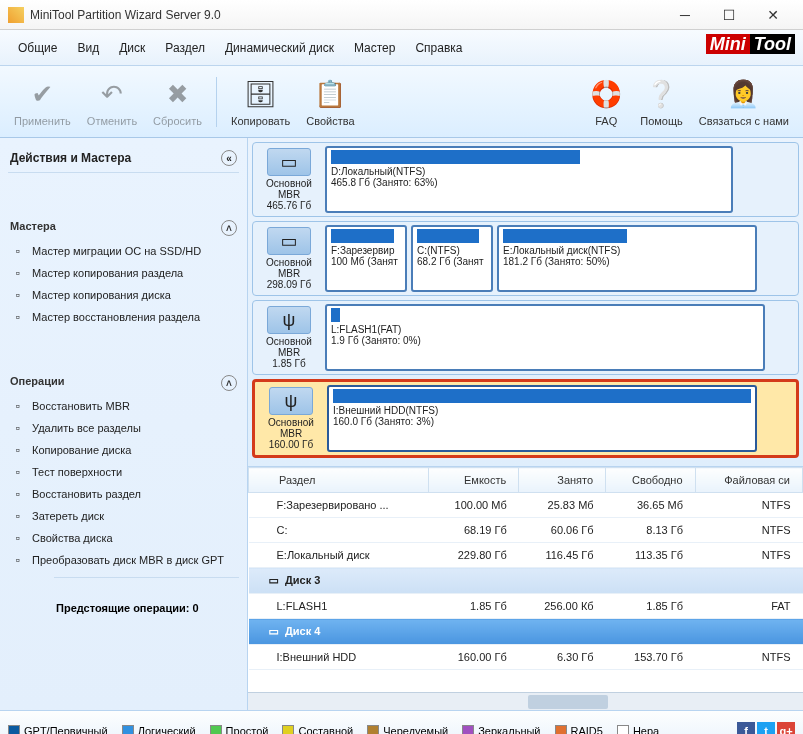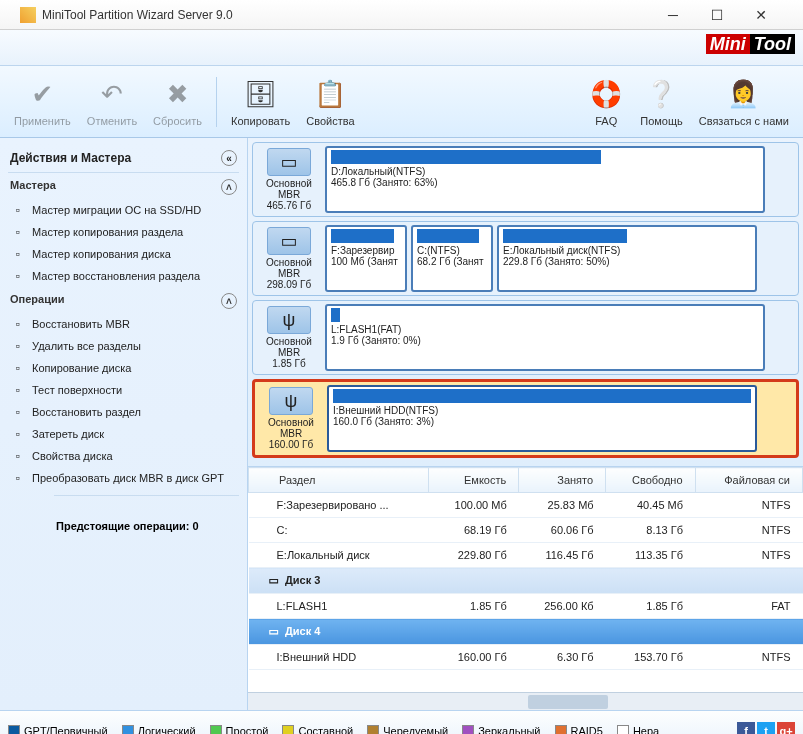--- a/index.html
+++ b/index.html
@@ -1,19 +1,19 @@
 <!DOCTYPE html>
 <html><head>
 <meta charset="utf-8">
 <style>
 * { box-sizing: border-box; margin: 0; padding: 0; font-family: "Segoe UI", Tahoma, sans-serif; }
 body { width: 803px; height: 734px; background: #fff; overflow: hidden; font-size: 11px; }
 
 
-.titlebar { height: 30px; background: linear-gradient(#fff,#f5f5f5); display: flex; align-items: center; padding: 0 20px; border-bottom: 1px solid #d0d0d0; }
+.titlebar { height: 30px; background: linear-gradient(#fff,#f5f5f5); display: flex; align-items: center; padding: 0 8px; border-bottom: 1px solid #d0d0d0; }
 .titlebar .appicon { width: 16px; height: 16px; background: linear-gradient(45deg,#f0a030,#f5d060); margin-right: 6px; }
 .titlebar .title { flex: 1; font-size: 12px; color: #333; }
 .winbtn { width: 44px; height: 30px; display: flex; align-items: center; justify-content: center; color: #333; font-size: 14px; cursor: pointer; }
 
 
 .menubar { height: 36px; background: linear-gradient(#f7fbff,#e8f2fc); display: flex; align-items: center; padding: 0 8px; border-bottom: 1px solid #bcd5ee; position: relative; }
 .menuitem { padding: 4px 10px; font-size: 12px; color: #222; cursor: pointer; }
 .logo { position: absolute; right: 8px; top: 4px; font-weight: bold; font-size: 18px; font-style: italic; }
 .logo .red { background: #c00; color: #fff; padding: 0 4px; }
 .logo .blk { background: #000; color: #fff; padding: 0 4px; }
@@ -27,21 +27,21 @@
 .spacer { flex: 1; }
 
 
 .main { display: flex; height: 572px; }
 .leftpanel { width: 248px; background: linear-gradient(#e9f3fe,#e3effc); border-right: 1px solid #b8d4f0; padding: 6px 8px; overflow: hidden; }
 .rightpanel { flex: 1; background: #fff; overflow: hidden; display: flex; flex-direction: column; }
 
 
 .sechdr { font-weight: bold; font-size: 12px; color: #222; padding: 6px 2px 6px 2px; display: flex; justify-content: space-between; align-items: center; border-bottom: 1px solid #c8dcf0; }
 .collapse { width: 16px; height: 16px; border: 1px solid #888; border-radius: 8px; display: flex; align-items: center; justify-content: center; font-size: 10px; cursor: pointer; }
-.subhdr { font-weight: bold; font-size: 11px; color: #333; padding: 6px 2px 4px; display: flex; justify-content: space-between; }
+.subhdr { font-weight: bold; font-size: 11px; color: #333; padding: 6px 2px 4px; display: flex; justify-content: space-between; margin-top: 41px; }
 .litem { display: flex; align-items: center; padding: 3px 2px; font-size: 11px; color: #222; cursor: pointer; }
 .liticon { width: 16px; height: 16px; margin-right: 6px; display: inline-flex; align-items: center; justify-content: center; font-size: 12px; }
 .pending { font-weight: bold; font-size: 11px; padding: 24px 2px; border-top: 1px solid #c8dcf0; margin-top: 6px; margin-left: 46px; }
 
 
 .diskarea { background: linear-gradient(#eaf3fd,#dfeefc); padding: 4px; overflow-y: auto; flex: 0 0 auto; }
 .diskrow { display: flex; margin-bottom: 4px; border: 1px solid #9ec4e8; border-radius: 4px; background: #e6f1fc; padding: 3px 2px; }
 .diskrow.sel { border: 3px solid #d43a1a; background: #ffe8a8; }
 .diskhead { width: 68px; text-align: center; padding: 2px; font-size: 10px; color: #222; }
 .diskhead .dicon { width: 44px; height: 28px; margin: 0 auto 2px; background: linear-gradient(#c0d8f0,#9ec4e8); border: 1px solid #7aa8d8; border-radius: 3px; display:flex; align-items:center; justify-content:center; font-size:18px;}
@@ -78,20 +78,29 @@
 
 <div class="titlebar">
   <div class="appicon"></div>
   <div class="title">MiniTool Partition Wizard Server 9.0</div>
   <div class="winbtn">─</div>
   <div class="winbtn">☐</div>
   <div class="winbtn close">✕</div>
 </div>
 
 <div class="menubar">
+  <div id="menu-items" style="display: flex;">
+      <div class="menuitem">Общие</div>
+      <div class="menuitem">Вид</div>
+      <div class="menuitem">Диск</div>
+      <div class="menuitem">Раздел</div>
+      <div class="menuitem">Динамический диск</div>
+      <div class="menuitem">Мастер</div>
+      <div class="menuitem">Справка</div>
+    </div>
   <div class="logo">
     <span class="red">Mini</span><span class="blk">Tool</span>
   </div>
 </div>
 
 <div class="toolbar">
   <div class="tbtn disabled">
       <div class="ticon">✔</div>
       <span>Применить</span>
     </div>
@@ -197,21 +206,21 @@
   </div>
 
   <div class="rightpanel">
     <div class="diskarea" id="diskarea">
         <div class="diskrow">
           <div class="diskhead">
             <div class="dicon">▭</div>
             <div>Основной MBR</div>
             <div>465.76 Гб</div>
           </div>
-          <div class="partcell" style="width: 440px;">
+          <div class="partcell" style="width: 408px;">
             <div class="partbar" style="width: 63%;"></div>
             <div class="parttxt">D:Локальный(NTFS)</div>
             <div class="parttxt">465.8 Гб (Занято: 63%)</div>
           </div>
         </div>
         <div class="diskrow">
           <div class="diskhead">
             <div class="dicon">▭</div>
             <div>Основной MBR</div>
             <div>298.09 Гб</div>
@@ -222,21 +231,21 @@
             <div class="parttxt">100 Мб (Занят</div>
           </div>
           <div class="partcell" style="width: 82px;">
             <div class="partbar" style="width: 88%;"></div>
             <div class="parttxt">C:(NTFS)</div>
             <div class="parttxt">68.2 Гб (Занят</div>
           </div>
           <div class="partcell" style="width: 260px;">
             <div class="partbar" style="width: 50%;"></div>
             <div class="parttxt">E:Локальный диск(NTFS)</div>
-            <div class="parttxt">229.8 Гб (Занято: 50%)</div>
+            <div class="parttxt">181.2 Гб (Занято: 50%)</div>
           </div>
         </div>
         <div class="diskrow">
           <div class="diskhead">
             <div class="dicon">ψ</div>
             <div>Основной MBR</div>
             <div>1.85 Гб</div>
           </div>
           <div class="partcell" style="width: 440px;">
             <div class="partbar" style="width: 2%;"></div>
@@ -266,21 +275,21 @@
               <th>Занято</th>
               <th>Свободно</th>
               <th>Файловая си</th>
             </tr>
           </thead>
         <tbody id="tbody">
             <tr>
               <td>F:Зарезервировано ...</td>
               <td>100.00 Мб</td>
               <td>25.83 Мб</td>
-              <td>40.45 Мб</td>
+              <td>36.65 Мб</td>
               <td>NTFS</td>
             </tr>
             <tr>
               <td>C:</td>
               <td>68.19 Гб</td>
               <td>60.06 Гб</td>
               <td>8.13 Гб</td>
               <td>NTFS</td>
             </tr>
             <tr>

